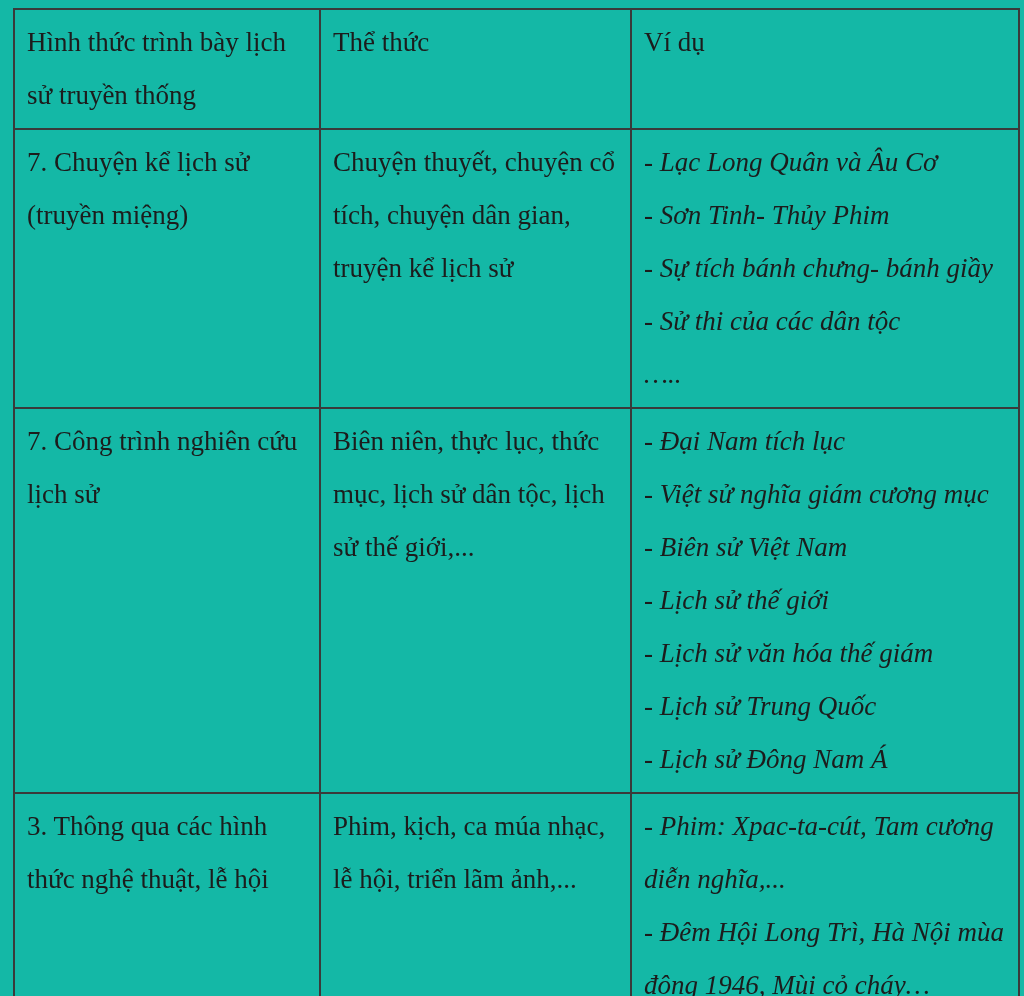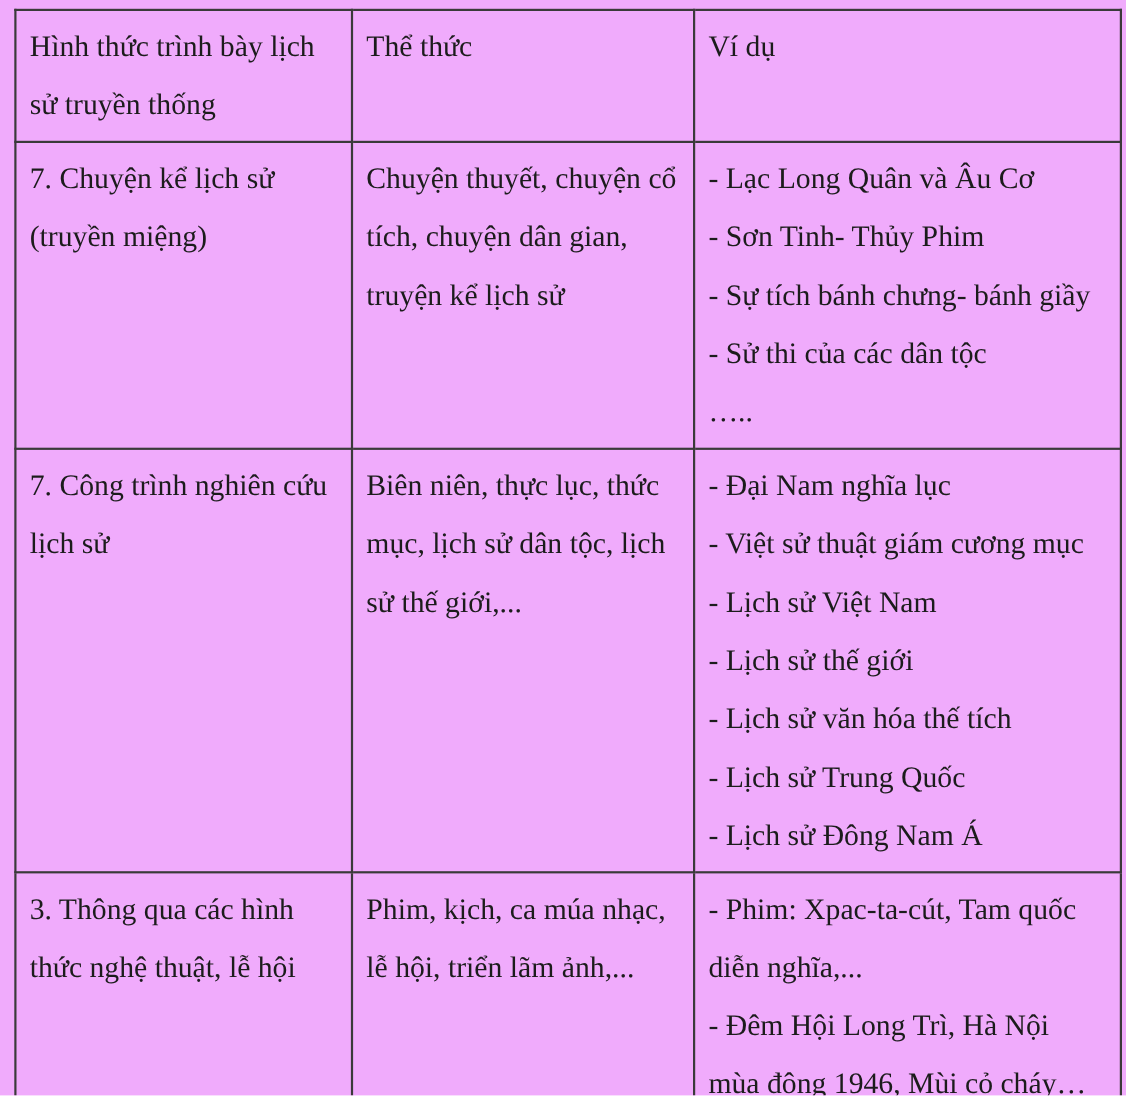--- a/index.html
+++ b/index.html
@@ -4,21 +4,21 @@
 <style>
   html, body {
     margin: 0;
     padding: 0;
     background: #ffffff;
   }
   .page {
     position: relative;
     width: 1024px;
     height: 996px;
-    background: #f0abfc;
+    background: #14b8a6;
     overflow: hidden;
     font-family: "Liberation Serif", "DejaVu Serif", serif;
     color: #1c1c1c;
   }
   table.doc-table {
     position: absolute;
     left: 13px;
     top: 8px;
     width: 1005px;
     border-collapse: collapse;
@@ -36,21 +36,21 @@
     font-size: 27px;
     line-height: 53px;
     padding: 6px 12px 6px 12px;
     overflow: hidden;
     word-wrap: break-word;
   }
   tr.header-row   { height: 117px; }
   tr.row-1        { height: 260px; }
   tr.row-2        { height: 348px; }
   tr.row-3        { height: 252px; }
-  .example-line { white-space: normal; }
+  .example-line { white-space: normal; font-style: italic; }
 </style>
 </head>
 <body>
 
 <div class="page">
   <table class="doc-table">
     <colgroup>
       <col class="c1">
       <col class="c2">
       <col class="c3">
@@ -71,35 +71,35 @@
           <div class="example-line">- Sự tích bánh chưng- bánh giầy</div>
           <div class="example-line">- Sử thi của các dân tộc</div>
           <div class="example-line">…..</div>
         </td>
       </tr>
 
       <tr class="row-2">
         <td>7. Công trình nghiên cứu lịch sử</td>
         <td>Biên niên, thực lục, thức mục, lịch sử dân tộc, lịch sử thế giới,...</td>
         <td>
-          <div class="example-line">- Đại Nam nghĩa lục</div>
-          <div class="example-line">- Việt sử thuật giám cương mục</div>
-          <div class="example-line">- Lịch sử Việt Nam</div>
+          <div class="example-line">- Đại Nam tích lục</div>
+          <div class="example-line">- Việt sử nghĩa giám cương mục</div>
+          <div class="example-line">- Biên sử Việt Nam</div>
           <div class="example-line">- Lịch sử thế giới</div>
-          <div class="example-line">- Lịch sử văn hóa thế tích</div>
+          <div class="example-line">- Lịch sử văn hóa thế giám</div>
           <div class="example-line">- Lịch sử Trung Quốc</div>
           <div class="example-line">- Lịch sử Đông Nam Á</div>
         </td>
       </tr>
 
       <tr class="row-3">
         <td>3. Thông qua các hình thức nghệ thuật, lễ hội</td>
         <td>Phim, kịch, ca múa nhạc, lễ hội, triển lãm ảnh,...</td>
         <td>
-          <div class="example-line">- Phim: Xpac-ta-cút, Tam quốc diễn nghĩa,...</div>
+          <div class="example-line">- Phim: Xpac-ta-cút, Tam cương diễn nghĩa,...</div>
           <div class="example-line">- Đêm Hội Long Trì, Hà Nội mùa đông 1946, Mùi cỏ cháy…</div>
 
         </td>
       </tr>
 
     </tbody>
   </table>
 </div>
 
 </body></html>

